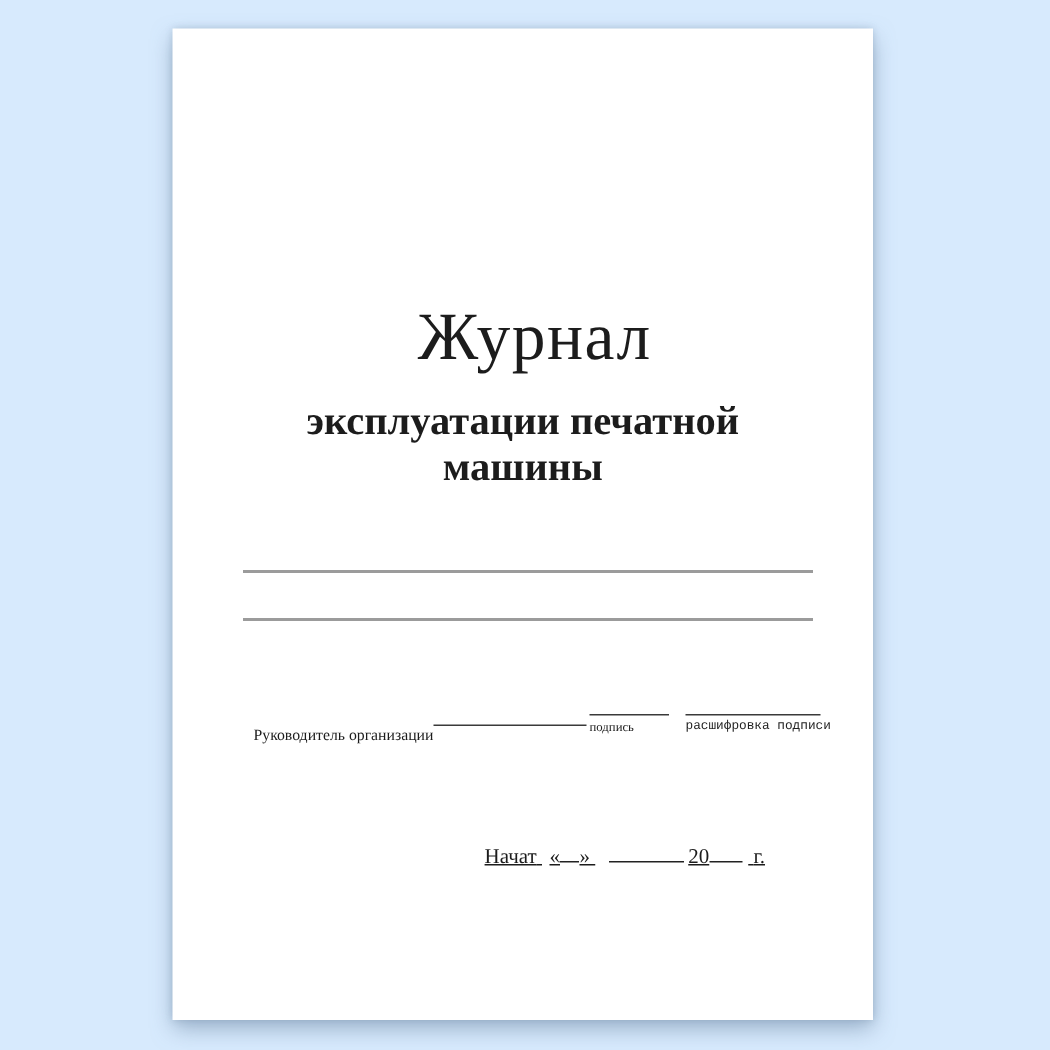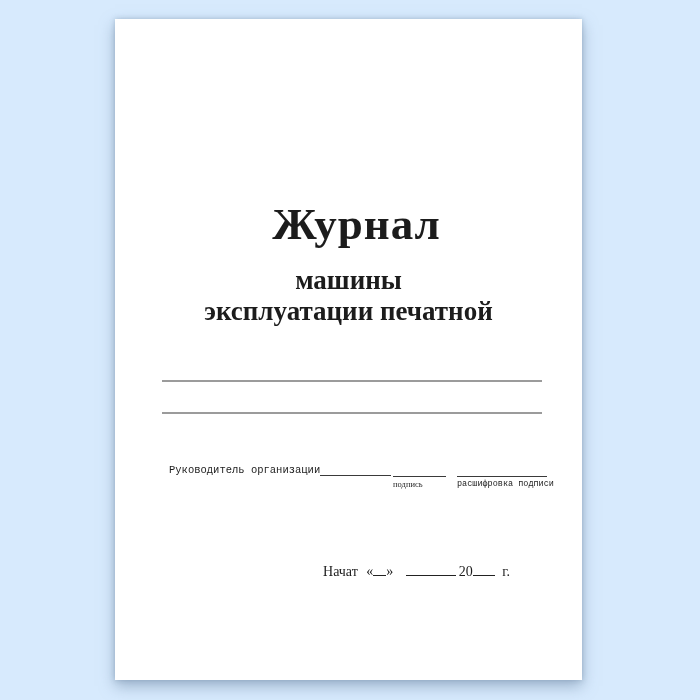--- a/index.html
+++ b/index.html
@@ -15,77 +15,77 @@
     overflow:hidden;
   }
   .stage{position:absolute;inset:0;background:var(--bg);}
   .page{
     position:absolute;left:115px;top:19px;width:467px;height:661px;
     background:var(--page);
     box-shadow:0 0 5px rgba(118,142,168,.45), 0 6px 14px rgba(103,130,160,.55);
   }
   .title{
     position:absolute;top:180px;left:0;width:100%;
-    text-align:center;font-size:45px;font-weight:700;letter-spacing:1px;
+    text-align:center;font-size:45px;font-weight:400;letter-spacing:1px;
     line-height:1.15;
     padding-left:16px;
   }
   .subtitle{
     position:absolute;top:246px;left:0;width:100%;
     text-align:center;font-size:27px;font-weight:700;line-height:31px;
   }
   .rule{
     position:absolute;left:47px;width:380px;height:2px;background:var(--rule);
   }
   .rule-1{top:361px;}
   .rule-2{top:393px;}
 
   
   .sig-left{
-    position:absolute;left:54px;top:444px;width:222px;height:15px;
-    display:flex;align-items:flex-end;font-family:Liberation Mono, monospace;
+    position:absolute;left:54px;top:464px;width:222px;height:15px;
+    display:flex;
   }
   .sig-left .sig-label{
     font-size:10.5px;line-height:15px;white-space:nowrap;
   }
   .sig-left .sig-underline{
     flex:1;height:1px;border-bottom:1px solid var(--formline);margin-bottom:2px;
   }
   .sig-field{position:absolute;top:452px;text-align:left;}
   .sig-field .field-line{height:6px;border-bottom:1px solid var(--formline);}
   .sig-field .field-caption{font-size:8.5px;line-height:10px;margin-top:2px;white-space:nowrap;color:#222;}
   .sig-field.podpis{left:278px;width:53px;}
   .sig-field.rasshifrovka{left:342px;width:90px;font-family:Liberation Mono, monospace;}
 
   
   .dates{
     position:absolute;top:540px;right:72px;
-    font-size:14px;text-align:right;
+    font-size:14px;text-align:right;text-decoration:underline;
   }
   .date-row{line-height:25px;white-space:nowrap;}
   .blank{
     display:inline-block;height:2px;border-bottom:1px solid #222;
     vertical-align:baseline;
   }
   .blank-quote{width:13px;}
   .blank-mid{width:50px;margin-left:9px;margin-right:3px;}
   .blank-year{width:22px;margin-right:4px;}
   .q-open{margin-left:5px;}
 </style>
 </head>
 <body>
 
 <div class="stage">
   <div class="page">
 
     <div class="title">Журнал</div>
 
     <div class="subtitle">
+      <div>эксплуатации печатной</div>
       <div>машины</div>
-      <div>эксплуатации печатной</div>
     </div>
 
     <div class="rule rule-1"></div>
     <div class="rule rule-2"></div>
 
     <div class="sig-left">
       <span class="sig-label">Руководитель организации</span>
       <span class="sig-underline"></span>
     </div>
 

